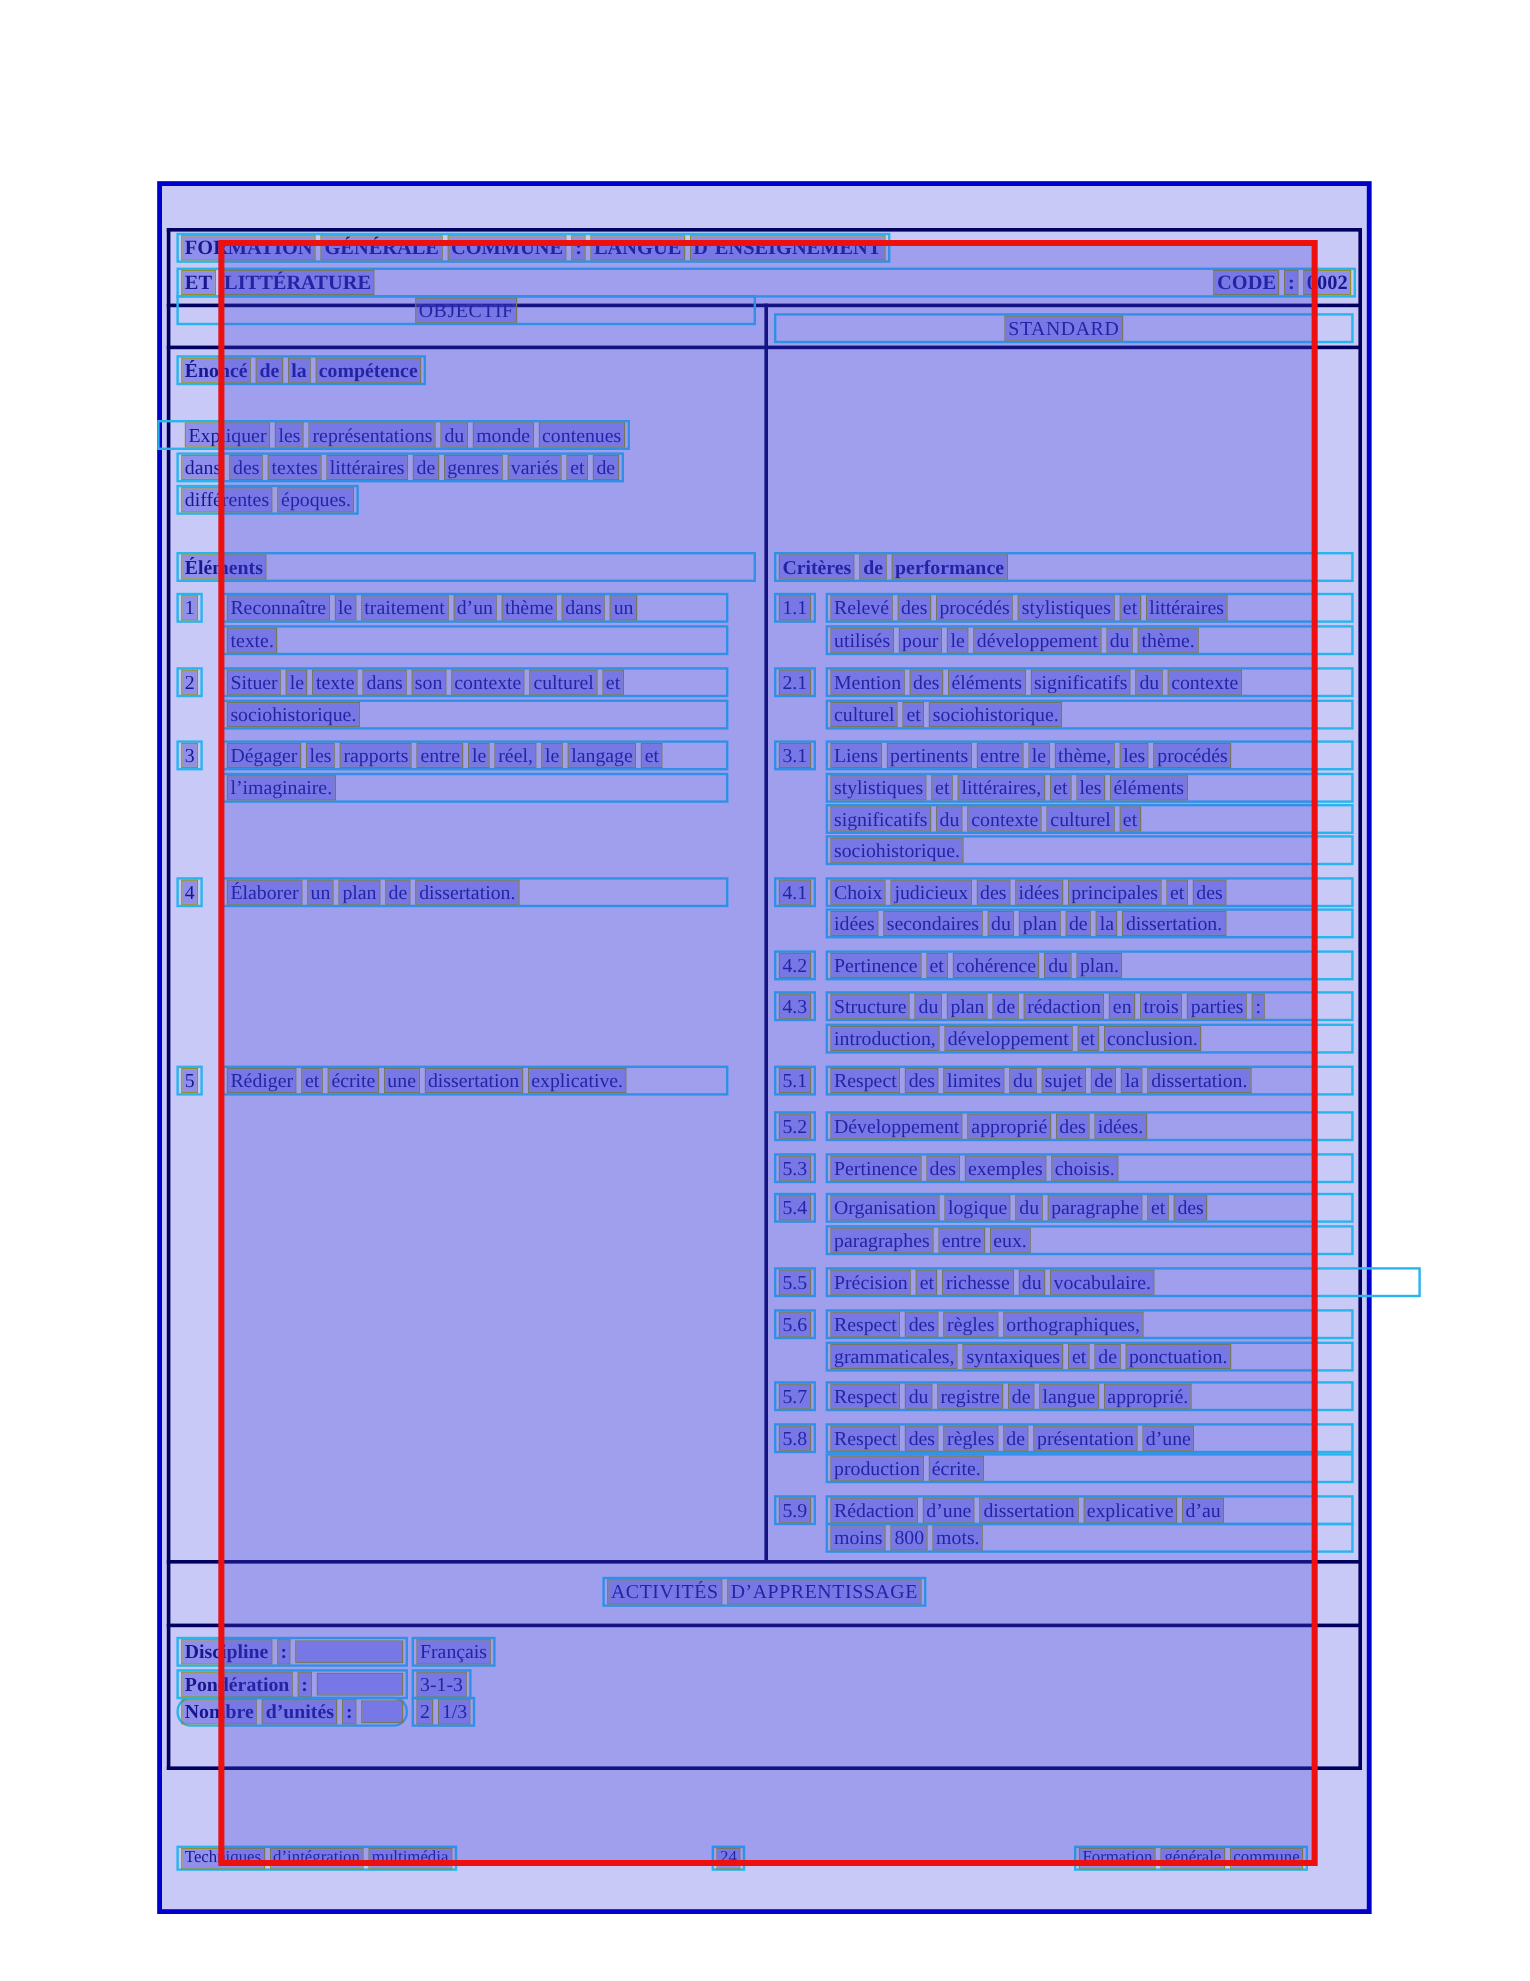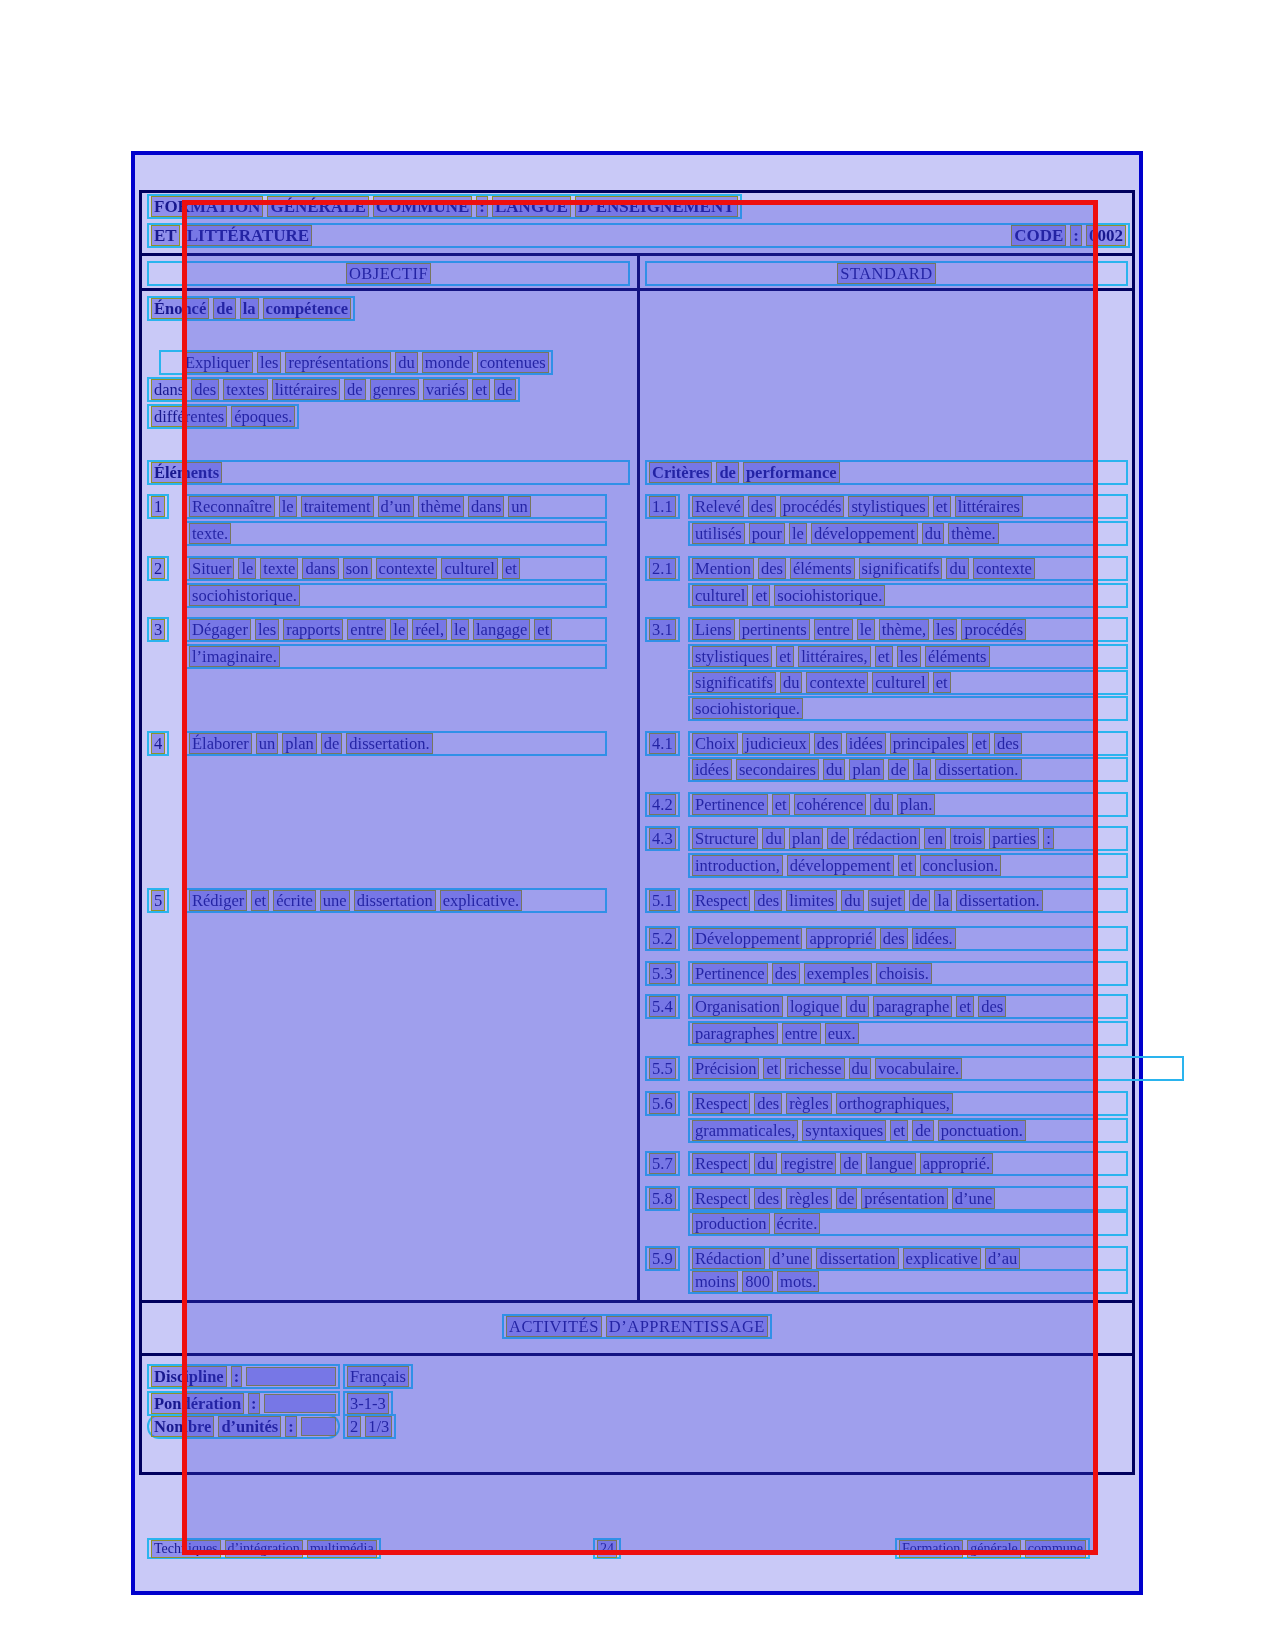--- a/index.html
+++ b/index.html
@@ -74,40 +74,40 @@
       <span class="w">ET</span>
       <span class="w">LITTÉRATURE</span>
     </span>
   <span class="words title">
       <span class="w">CODE</span>
       <span class="w">:</span>
       <span class="w">0002</span>
     </span>
 </div>
 
-<div class="lbox center caps" style="left:147px;top:261px;width:483px;text-align:right;">
+<div class="lbox center caps" style="left:147px;top:246px;width:483px;text-align:right;">
   <span class="words">
       <span class="w">OBJECTIF</span>
     </span>
 </div>
 <div class="lbox center caps" style="left:645px;top:261px;width:483px;">
   <span class="words">
       <span class="w">STANDARD</span>
     </span>
 </div>
 
 <div class="lbox" style="left:147px;top:296px;">
   <span class="words b">
       <span class="w">Énoncé</span>
       <span class="w">de</span>
       <span class="w">la</span>
       <span class="w">compétence</span>
     </span>
 </div>
-<div class="lbox" style="left:159px;top:350px;padding-left:22px;">
+<div class="lbox" style="left:131px;top:350px;padding-left:22px;">
   <span class="words">
       <span class="w">Expliquer</span>
       <span class="w">les</span>
       <span class="w">représentations</span>
       <span class="w">du</span>
       <span class="w">monde</span>
       <span class="w">contenues</span>
     </span>
 </div>
 <div class="lbox" style="left:147px;top:377px;">

